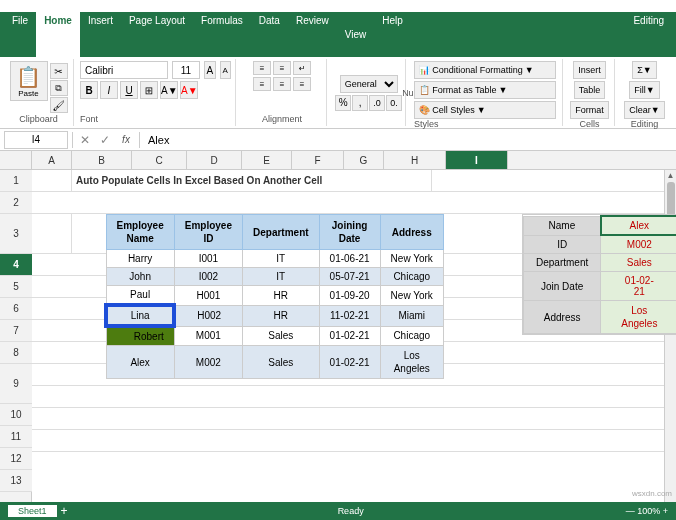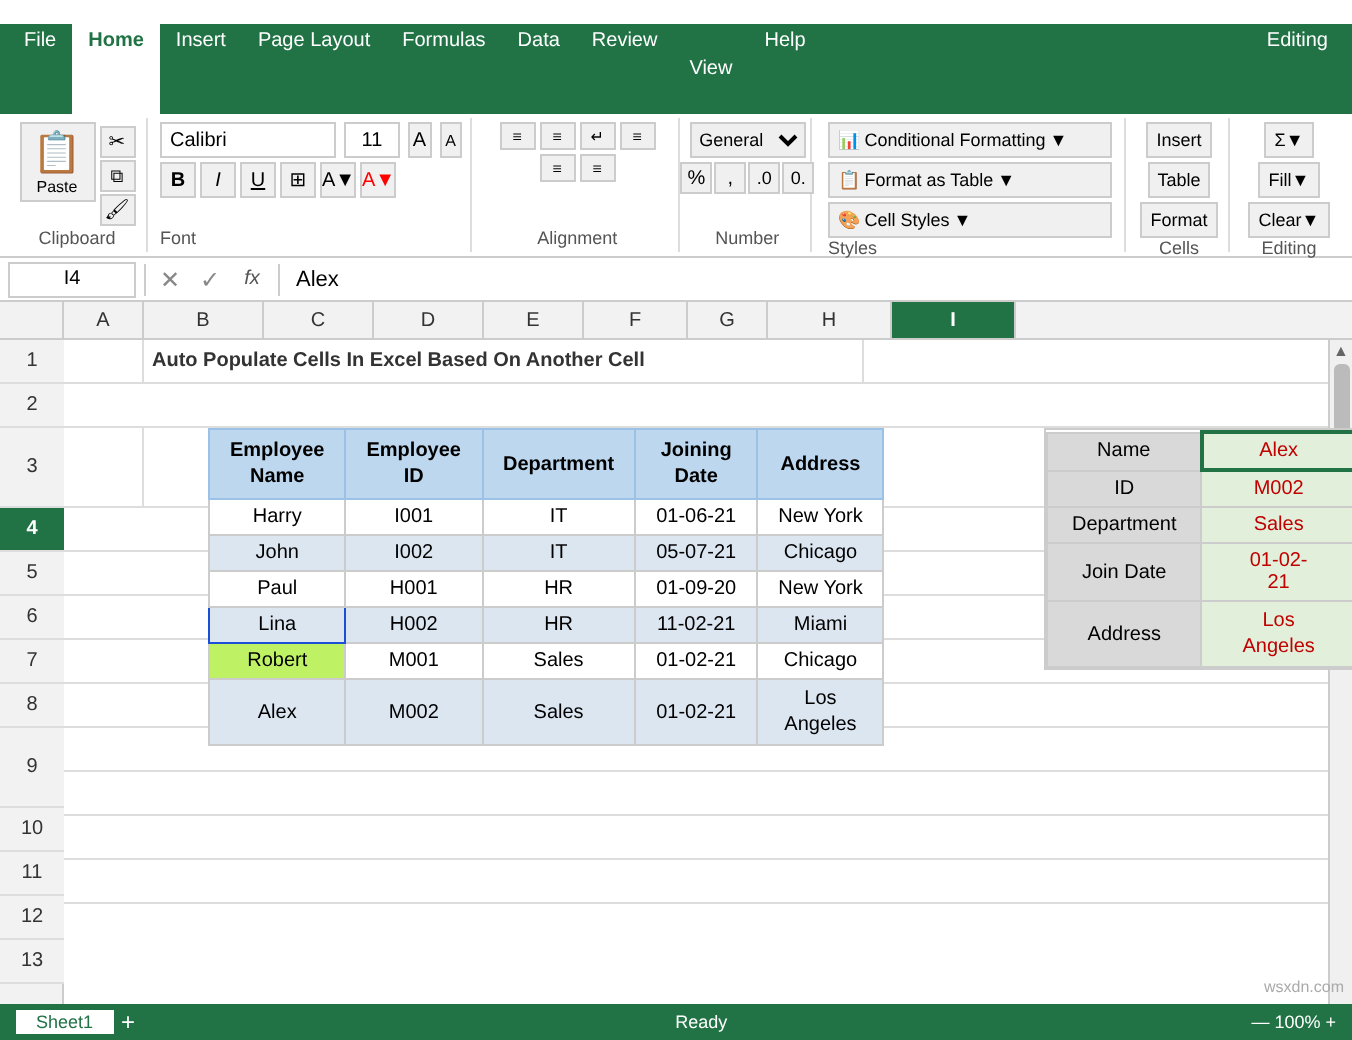--- a/index.html
+++ b/index.html
@@ -63,21 +63,21 @@
         <button style="width:18px;height:14px;border:1px solid #ccc;background:#f0f0f0;font-size:8px;cursor:pointer;">≡</button>
         <button style="width:18px;height:14px;border:1px solid #ccc;background:#f0f0f0;font-size:8px;cursor:pointer;">≡</button>
         <button style="width:18px;height:14px;border:1px solid #ccc;background:#f0f0f0;font-size:8px;cursor:pointer;">↵</button>
         <button style="width:18px;height:14px;border:1px solid #ccc;background:#f0f0f0;font-size:8px;cursor:pointer;">≡</button>
         <button style="width:18px;height:14px;border:1px solid #ccc;background:#f0f0f0;font-size:8px;cursor:pointer;">≡</button>
         <button style="width:18px;height:14px;border:1px solid #ccc;background:#f0f0f0;font-size:8px;cursor:pointer;">≡</button>
       </div>
       <span style="font-size:9px;color:#555;">Alignment</span>
     </div>
 
-    <div style="display:flex;flex-direction:column;border-right:1px solid #ddd;padding:2px 6px;min-width:62px;align-items:center;justify-content:space-between;">
+    <div style="display:flex;flex-direction:row;border-right:1px solid #ddd;padding:2px 6px;min-width:62px;align-items:center;justify-content:space-between;">
       <div style="display:flex;gap:2px;flex-direction:column;align-items:center;">
         <select style="width:58px;height:18px;font-size:9px;border:1px solid #ccc;">
           <option>General</option>
           <option>Number</option>
           <option>Currency</option>
         </select>
         <div style="display:flex;gap:1px;">
           <button style="width:16px;height:16px;font-size:10px;border:1px solid #ccc;background:#f0f0f0;cursor:pointer;">%</button>
           <button style="width:16px;height:16px;font-size:10px;border:1px solid #ccc;background:#f0f0f0;cursor:pointer;">,</button>
           <button style="width:16px;height:16px;font-size:9px;border:1px solid #ccc;background:#f0f0f0;cursor:pointer;">.0</button>
@@ -216,28 +216,28 @@
                 <td style="border:1px solid #ccc;padding:3px 10px;text-align:center;background:#dce6f1;">Chicago</td>
               </tr>
               <tr>
                 <td style="border:1px solid #ccc;padding:3px 10px;text-align:center;background:#fff;">Paul</td>
                 <td style="border:1px solid #ccc;padding:3px 10px;text-align:center;background:#fff;">H001</td>
                 <td style="border:1px solid #ccc;padding:3px 10px;text-align:center;background:#fff;">HR</td>
                 <td style="border:1px solid #ccc;padding:3px 10px;text-align:center;background:#fff;">01-09-20</td>
                 <td style="border:1px solid #ccc;padding:3px 10px;text-align:center;background:#fff;">New York</td>
               </tr>
               <tr>
-                <td style="border:1px solid #1d4ed8;padding:3px 10px;text-align:center;background:#dce6f1;">Lina</td>
+                <td style="border:4px solid #1d4ed8;padding:3px 10px;text-align:center;background:#dce6f1;">Lina</td>
                 <td style="border:1px solid #ccc;padding:3px 10px;text-align:center;background:#dce6f1;">H002</td>
                 <td style="border:1px solid #ccc;padding:3px 10px;text-align:center;background:#dce6f1;">HR</td>
                 <td style="border:1px solid #ccc;padding:3px 10px;text-align:center;background:#dce6f1;">11-02-21</td>
                 <td style="border:1px solid #ccc;padding:3px 10px;text-align:center;background:#dce6f1;">Miami</td>
               </tr>
               <tr>
-                <td style="border:1px solid #ccc;padding:3px 10px;text-align:center;background:#bef264;">Robert</td>
+                <td style="border:1px solid #ccc;padding:3px 10px;text-align:right;background:#4d7c0f;">Robert</td>
                 <td style="border:1px solid #ccc;padding:3px 10px;text-align:center;background:#fff;">M001</td>
                 <td style="border:1px solid #ccc;padding:3px 10px;text-align:center;background:#fff;">Sales</td>
                 <td style="border:1px solid #ccc;padding:3px 10px;text-align:center;background:#fff;">01-02-21</td>
                 <td style="border:1px solid #ccc;padding:3px 10px;text-align:center;background:#fff;">Chicago</td>
               </tr>
               <tr>
                 <td style="border:1px solid #ccc;padding:3px 10px;text-align:center;background:#dce6f1;">Alex</td>
                 <td style="border:1px solid #ccc;padding:3px 10px;text-align:center;background:#dce6f1;">M002</td>
                 <td style="border:1px solid #ccc;padding:3px 10px;text-align:center;background:#dce6f1;">Sales</td>
                 <td style="border:1px solid #ccc;padding:3px 10px;text-align:center;background:#dce6f1;">01-02-21</td>

